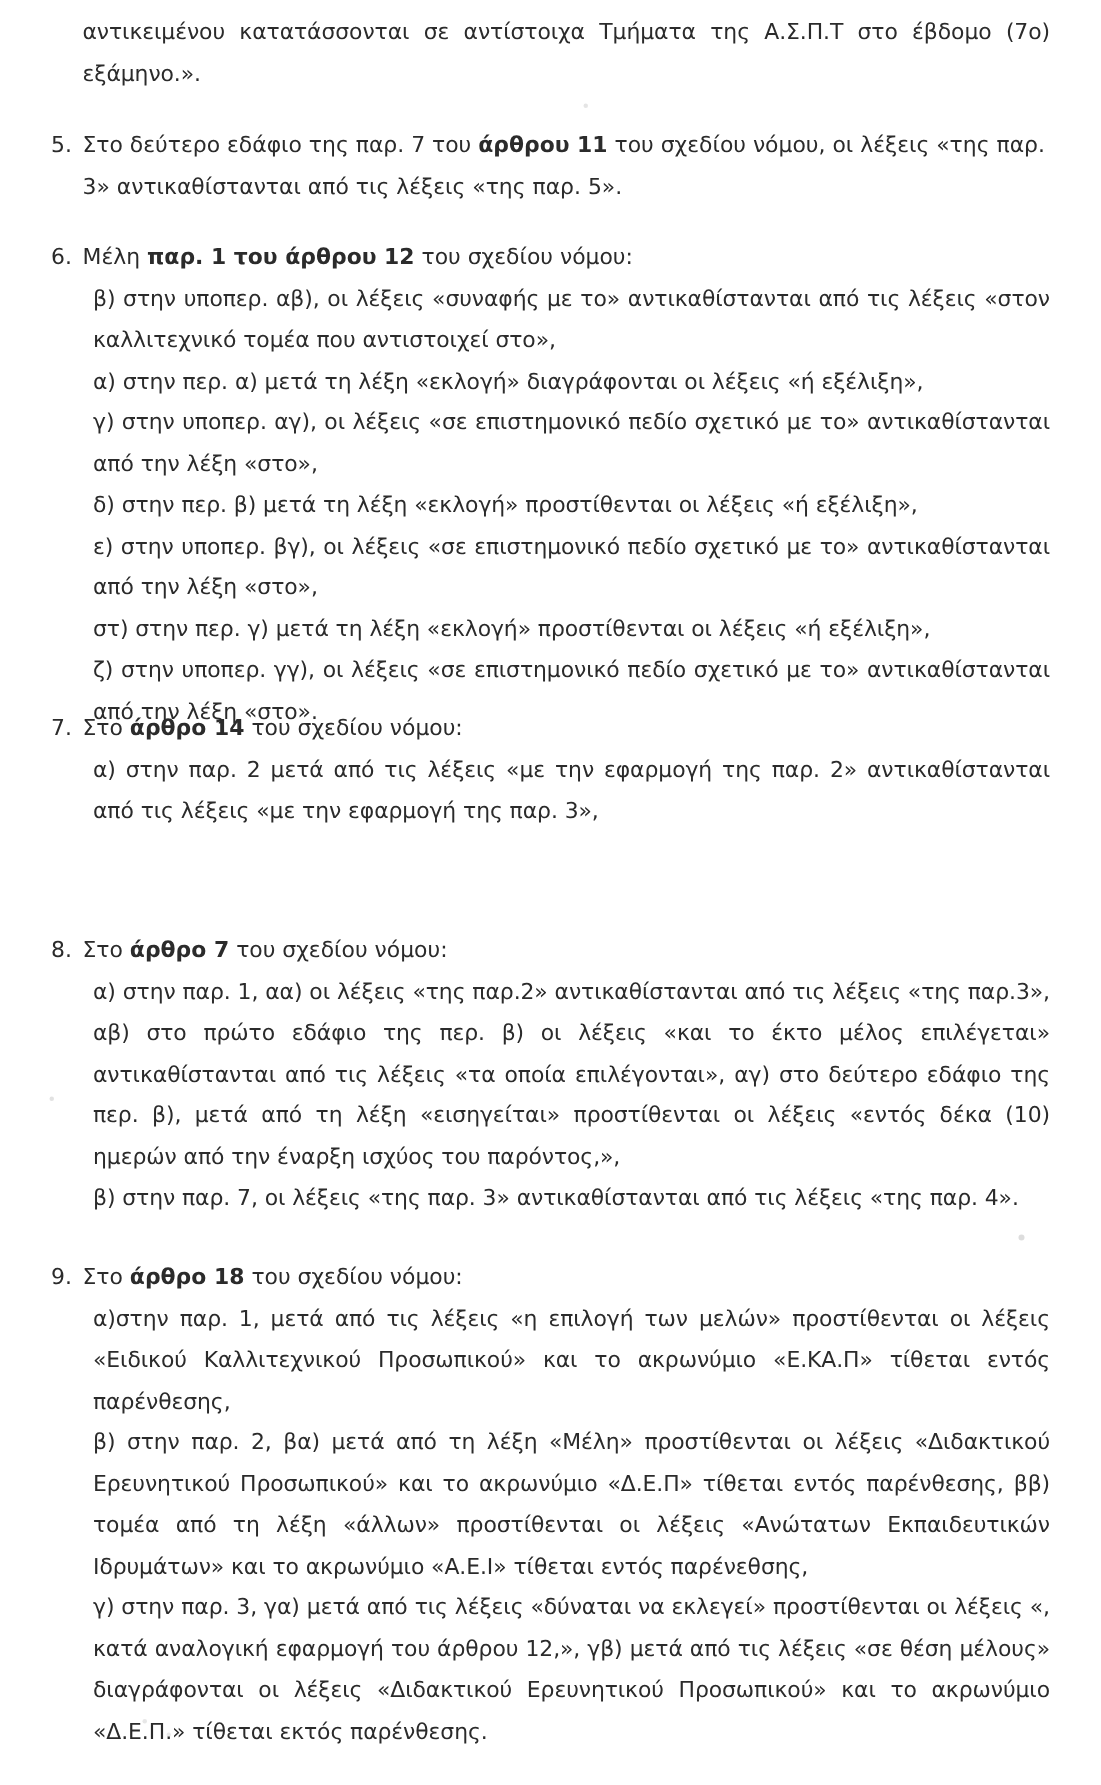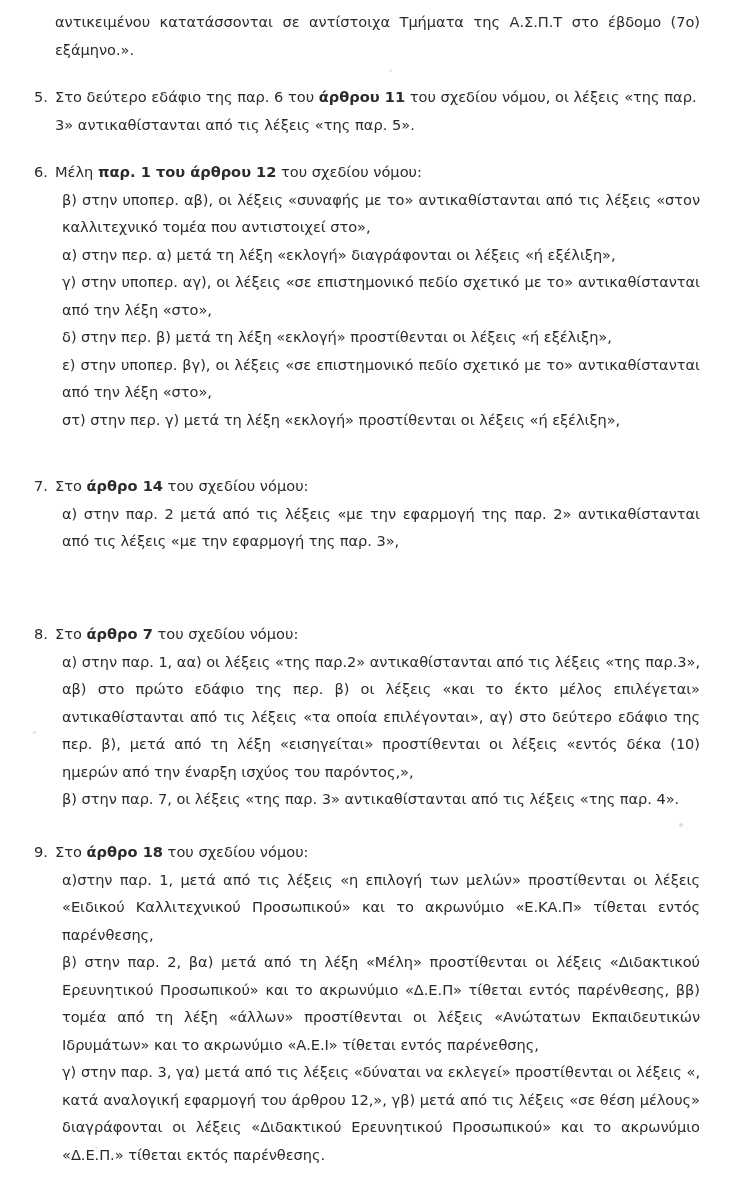--- a/index.html
+++ b/index.html
@@ -96,35 +96,36 @@
 <div class="page">
 
   <div class="cont-para">
     <span>αντικειμένου κατατάσσονται σε αντίστοιχα Τμήματα της Α.Σ.Π.Τ στο έβδομο (7ο)</span>
     <span>εξάμηνο.».</span>
   </div>
 
   <div class="item" style="top:83px;">
     <div class="item-head">
       <span class="item-num">5.</span>
-      <span>Στο δεύτερο εδάφιο της παρ. 6 του </span><b>άρθρου 11</b><span> του σχεδίου νόμου, οι λέξεις «της παρ. 3» αντικαθίστανται από τις λέξεις «της παρ. 5».</span>
+      <span>Στο δεύτερο εδάφιο της παρ. 7 του </span><b>άρθρου 11</b><span> του σχεδίου νόμου, οι λέξεις «της παρ. 3» αντικαθίστανται από τις λέξεις «της παρ. 5».</span>
     </div>
   </div>
 
   <div class="item" style="top:158px;">
     <div class="item-head">
       <span class="item-num">6.</span>
       <span>Μέλη </span><b>παρ. 1 του άρθρου 12</b><span> του σχεδίου νόμου:</span>
     </div>
     <div class="sub">β) στην υποπερ. αβ), οι λέξεις «συναφής με το» αντικαθίστανται από τις λέξεις «στον καλλιτεχνικό τομέα που αντιστοιχεί στο»,</div>
     <div class="sub">α) στην περ. α) μετά τη λέξη «εκλογή» διαγράφονται οι λέξεις «ή εξέλιξη»,</div>
     <div class="sub">γ) στην υποπερ. αγ),   οι λέξεις «σε επιστημονικό πεδίο σχετικό με το» αντικαθίστανται από την λέξη «στο»,</div>
     <div class="sub">δ) στην περ. β) μετά τη λέξη «εκλογή» προστίθενται οι λέξεις «ή εξέλιξη»,</div>
     <div class="sub">ε) στην υποπερ. βγ),   οι λέξεις «σε επιστημονικό πεδίο σχετικό με το» αντικαθίστανται από την λέξη «στο»,</div>
     <div class="sub">στ) στην περ. γ) μετά τη λέξη «εκλογή» προστίθενται οι λέξεις «ή εξέλιξη»,</div>
+    <div class="sub">ζ) στην υποπερ. γγ), οι λέξεις «σε επιστημονικό πεδίο σχετικό με το» αντικαθίστανται από την λέξη «στο».</div>
   </div>
 
   <div class="item" style="top:472px;">
     <div class="item-head">
       <span class="item-num">7.</span>
       <span>Στο </span><b>άρθρο 14</b><span> του σχεδίου νόμου:</span>
     </div>
     <div class="sub">α) στην παρ. 2 μετά από τις λέξεις «με την εφαρμογή της παρ. 2» αντικαθίστανται από τις λέξεις «με την εφαρμογή της παρ. 3»,</div>
   </div>
 

